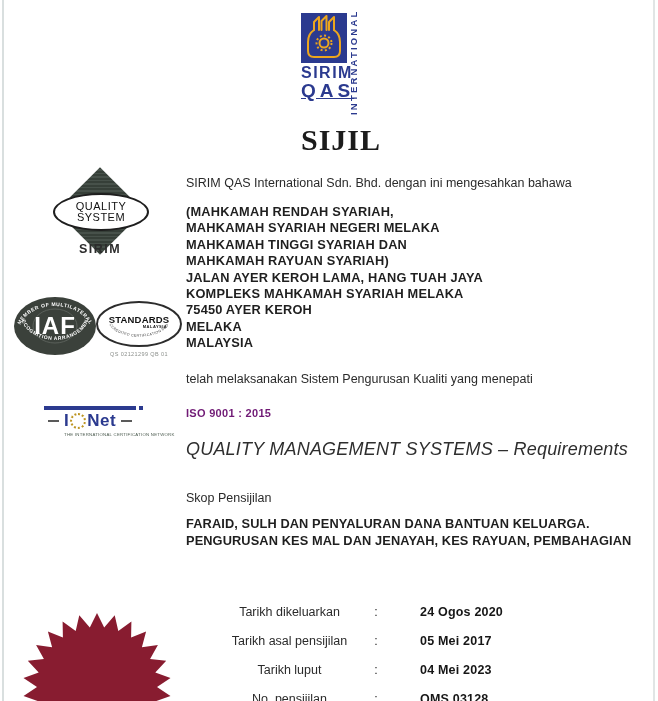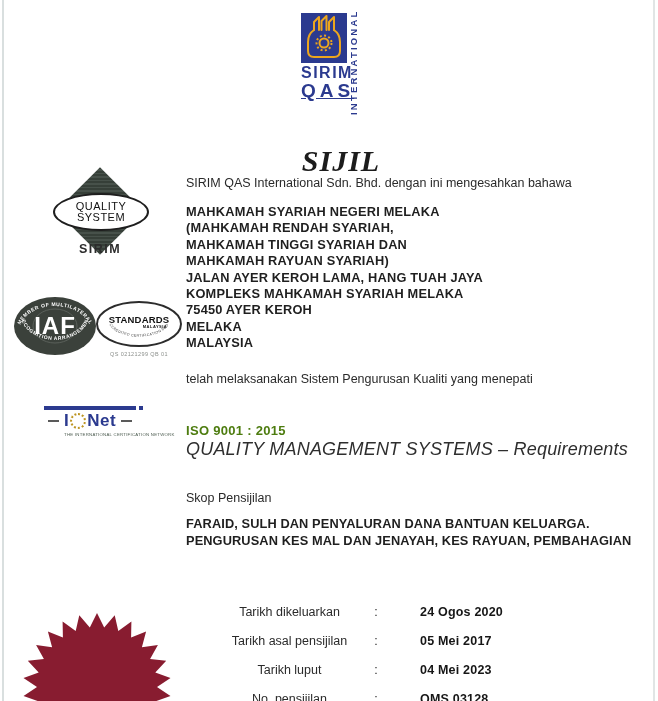--- a/index.html
+++ b/index.html
@@ -16,29 +16,29 @@
   .sq-dots { fill:none; stroke:var(--gold,#eca61e); stroke-width:2; stroke-dasharray:2 2.4; }
   .sirim-word { position:absolute; left:0; top:51px; width:46px; text-align:center;
                 color:var(--brand-blue,#2b3a8f); font-weight:bold; font-size:16px; letter-spacing:1.5px; line-height:17px; }
   .qas-word   { position:absolute; left:0; top:68px; width:46px; text-align:center;
                 color:var(--brand-blue,#2b3a8f); font-weight:bold; font-size:19px; letter-spacing:4px; line-height:20px;text-decoration:underline; }
   .intl-vert  { position:absolute; left:47px; top:0px; height:102px; writing-mode:vertical-rl; transform:rotate(180deg);
                 color:var(--brand-blue,#2b3a8f); font-weight:bold; font-size:9.5px; letter-spacing:2.2px; text-align:center; }
 
   
   .title { position:absolute; left:185px; top:123px; width:312px; text-align:center;
-           font-family:"Liberation Serif", serif; font-style:italic; font-weight:bold;
-           font-size:30px; letter-spacing:1px; color:#1c1c1c;margin-top:21px; }
+           font-family:"Liberation Serif", serif; font-weight:bold;
+           font-size:30px; letter-spacing:1px; color:#1c1c1c; }
 
   
   .txt { position:absolute; left:186px; font-size:12.5px; color:#2a2a2a; }
   .issuer-line  { top:176px; }
   .recipient    { top:204px; font-weight:bold; font-size:12.8px; line-height:16.4px; color:#1f1f1f; letter-spacing:.2px; }
   .statement    { top:372px; }
-  .iso-line     { top:423px; font-weight:bold; font-size:13px; color:#4d7c0f; letter-spacing:.3px; }
+  .iso-line     { top:407px; font-weight:bold; font-size:11px; color:#701a75; letter-spacing:.3px; }
   .iso-subtitle { top:439px; font-style:italic; font-size:18px; color:#2e2e2e; letter-spacing:.2px; }
   .scope-label  { top:491px; }
   .scope-text   { top:515px; font-weight:bold; font-size:12.8px; line-height:17px; color:#1f1f1f; letter-spacing:.1px; }
 
   
   .details { position:absolute; left:217px; top:605px; }
   .detail-row { display:flex; align-items:baseline; height:16px; margin-bottom:13px; font-size:12.5px;text-align:center; }
   .detail-label { width:145px; color:#2a2a2a; }
   .detail-sep   { width:28px; color:#2a2a2a; }
   .detail-value { font-weight:bold; color:#161616; letter-spacing:.2px;margin-left:30px; }
@@ -103,22 +103,22 @@
     <div class="sirim-word">SIRIM</div>
     <div class="qas-word">QAS</div>
     <div class="intl-vert">INTERNATIONAL</div>
   </div>
 
   <div class="title">SIJIL</div>
 
   <div class="txt issuer-line">SIRIM QAS International Sdn. Bhd. dengan ini mengesahkan bahawa</div>
 
   <div class="txt recipient">
+    <div>(MAHKAMAH RENDAH SYARIAH,</div>
     <div>MAHKAMAH SYARIAH NEGERI MELAKA</div>
-    <div>(MAHKAMAH RENDAH SYARIAH,</div>
     <div>MAHKAMAH TINGGI SYARIAH DAN</div>
     <div>MAHKAMAH RAYUAN SYARIAH)</div>
     <div>JALAN AYER KEROH LAMA, HANG TUAH JAYA</div>
     <div>KOMPLEKS MAHKAMAH SYARIAH MELAKA</div>
     <div>75450 AYER KEROH</div>
     <div>MELAKA</div>
     <div>MALAYSIA</div>
   </div>
 
   <div class="txt statement">telah melaksanakan Sistem Pengurusan  Kualiti yang menepati</div>

